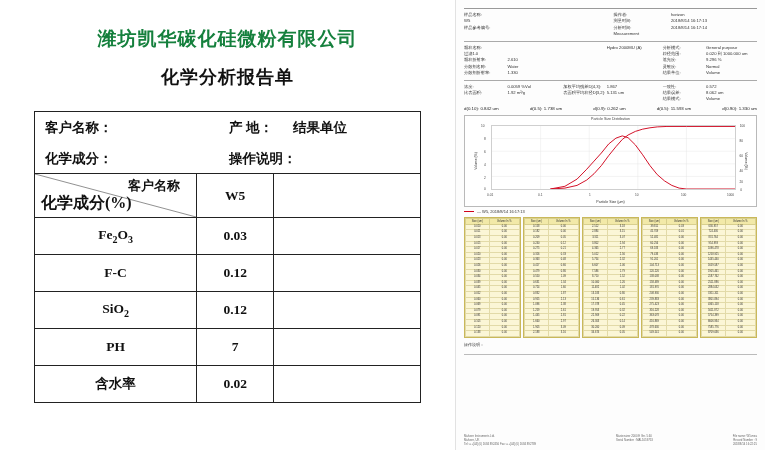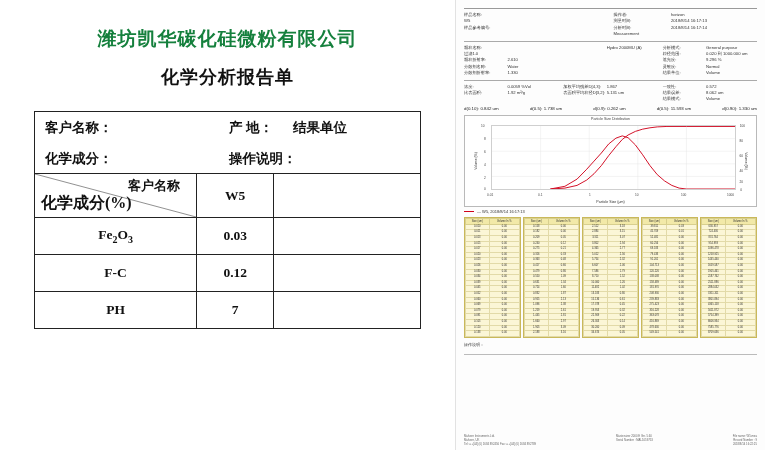--- a/index.html
+++ b/index.html
@@ -194,22 +194,34 @@
         </td>
         <td class="c2">0.03</td>
         <td class="c3"></td>
       </tr>
       <tr>
         <td class="c1">F-C</td>
         <td class="c2">0.12</td>
         <td class="c3"></td>
       </tr>
       <tr>
+        <td class="c1">
+          <span>SiO</span><span class="sub">2</span>
+        </td>
+        <td class="c2">0.12</td>
+        <td class="c3"></td>
+      </tr>
+      <tr>
         <td class="c1">PH</td>
         <td class="c2">7</td>
+        <td class="c3"></td>
+      </tr>
+      <tr>
+        <td class="c1">含水率</td>
+        <td class="c2">0.02</td>
         <td class="c3"></td>
       </tr>
     </tbody>
       </table>
   </div>
 
   <div class="right">
 
     <div class="rule"></div>
 

